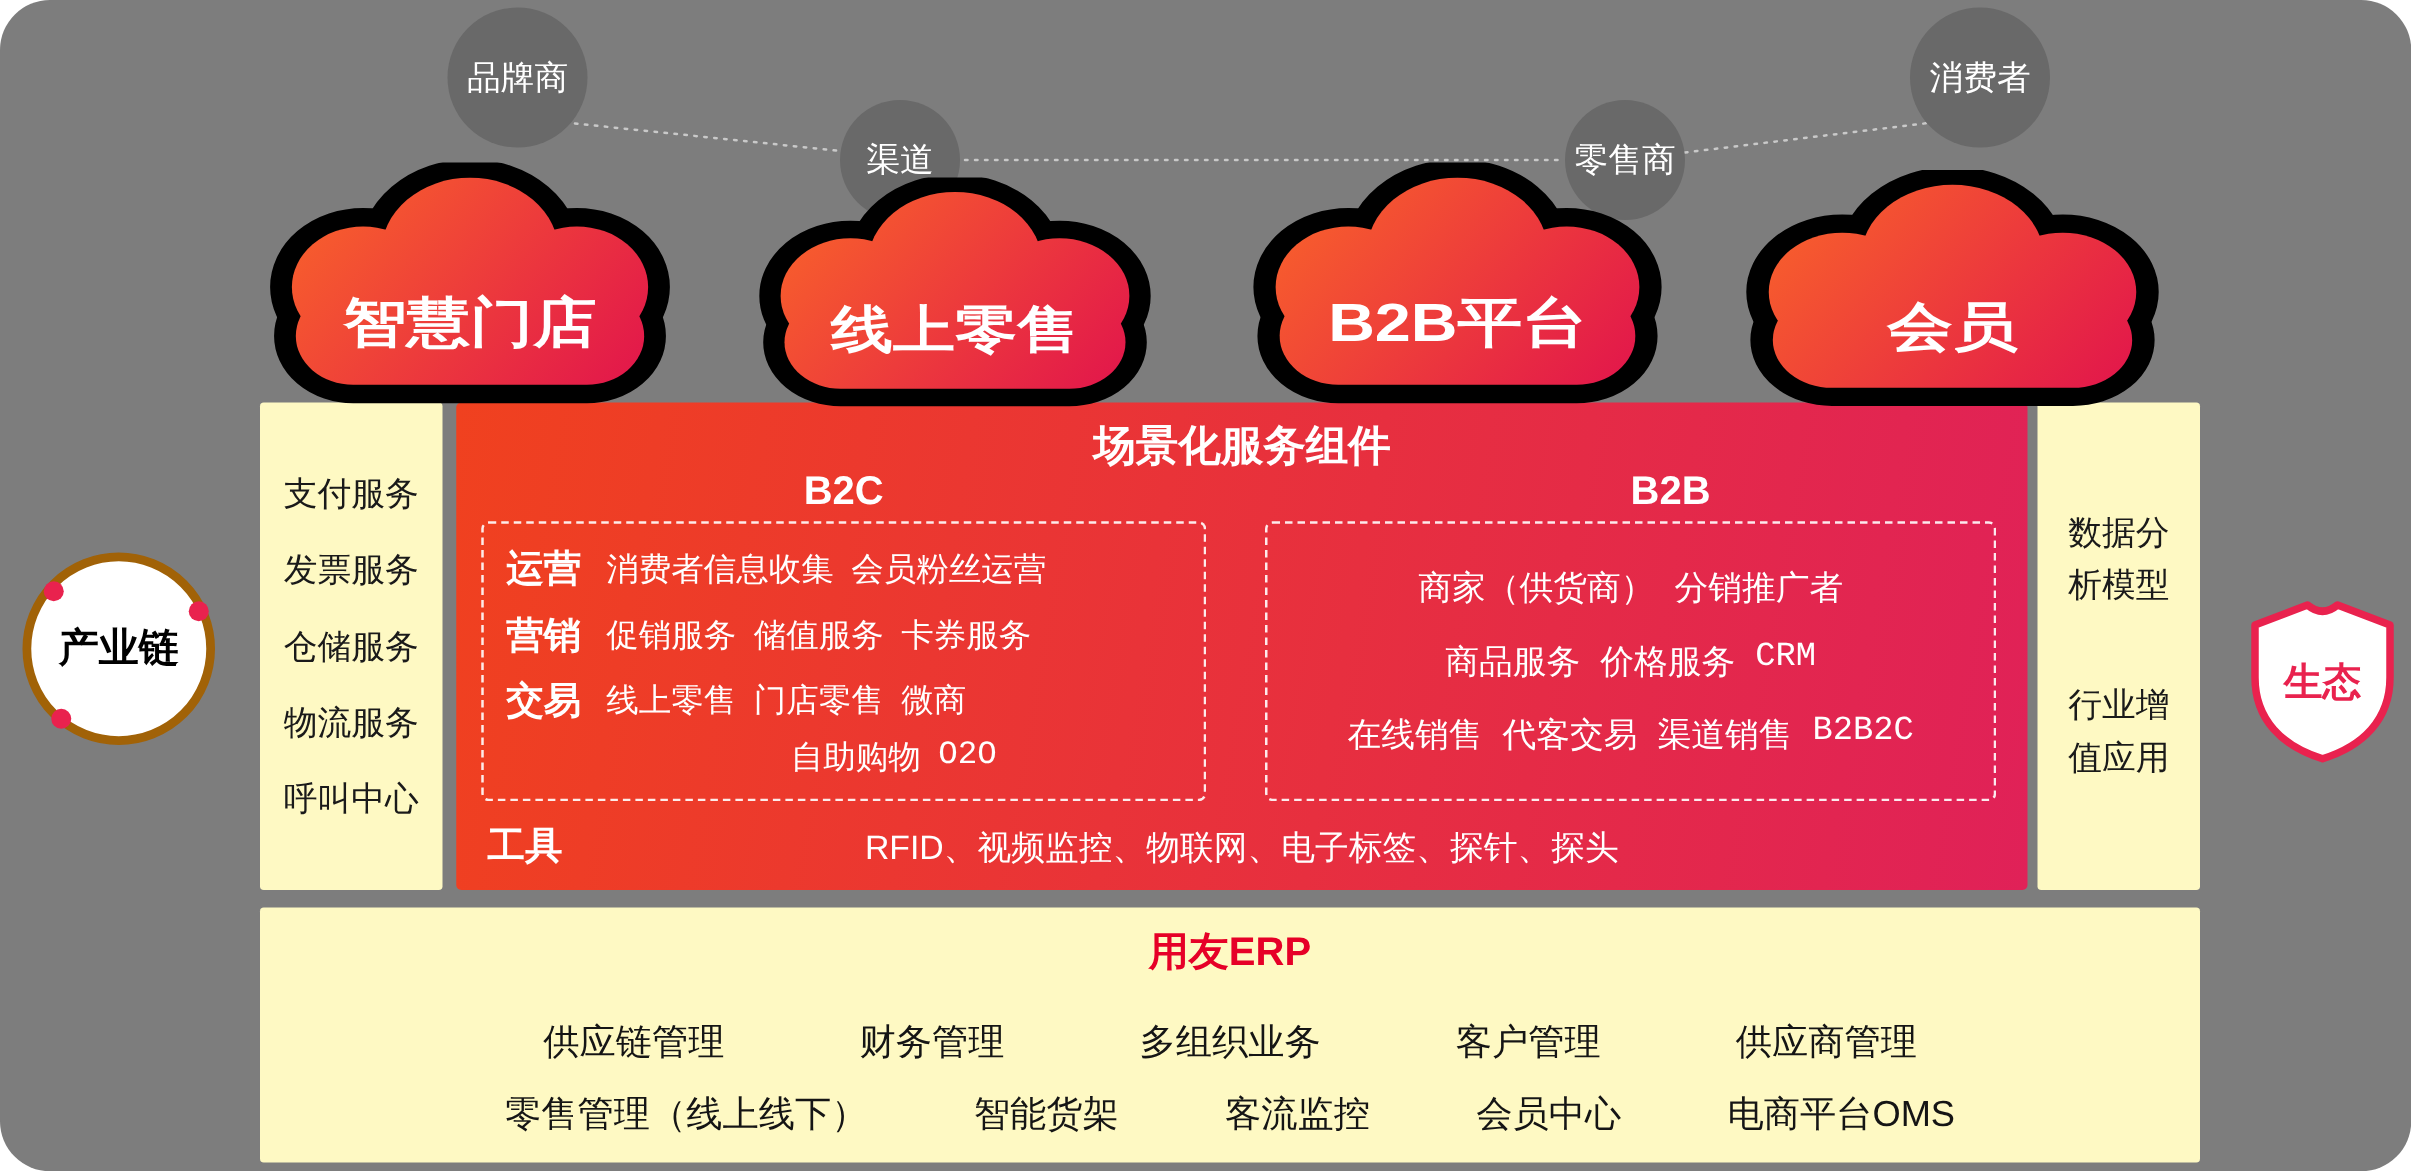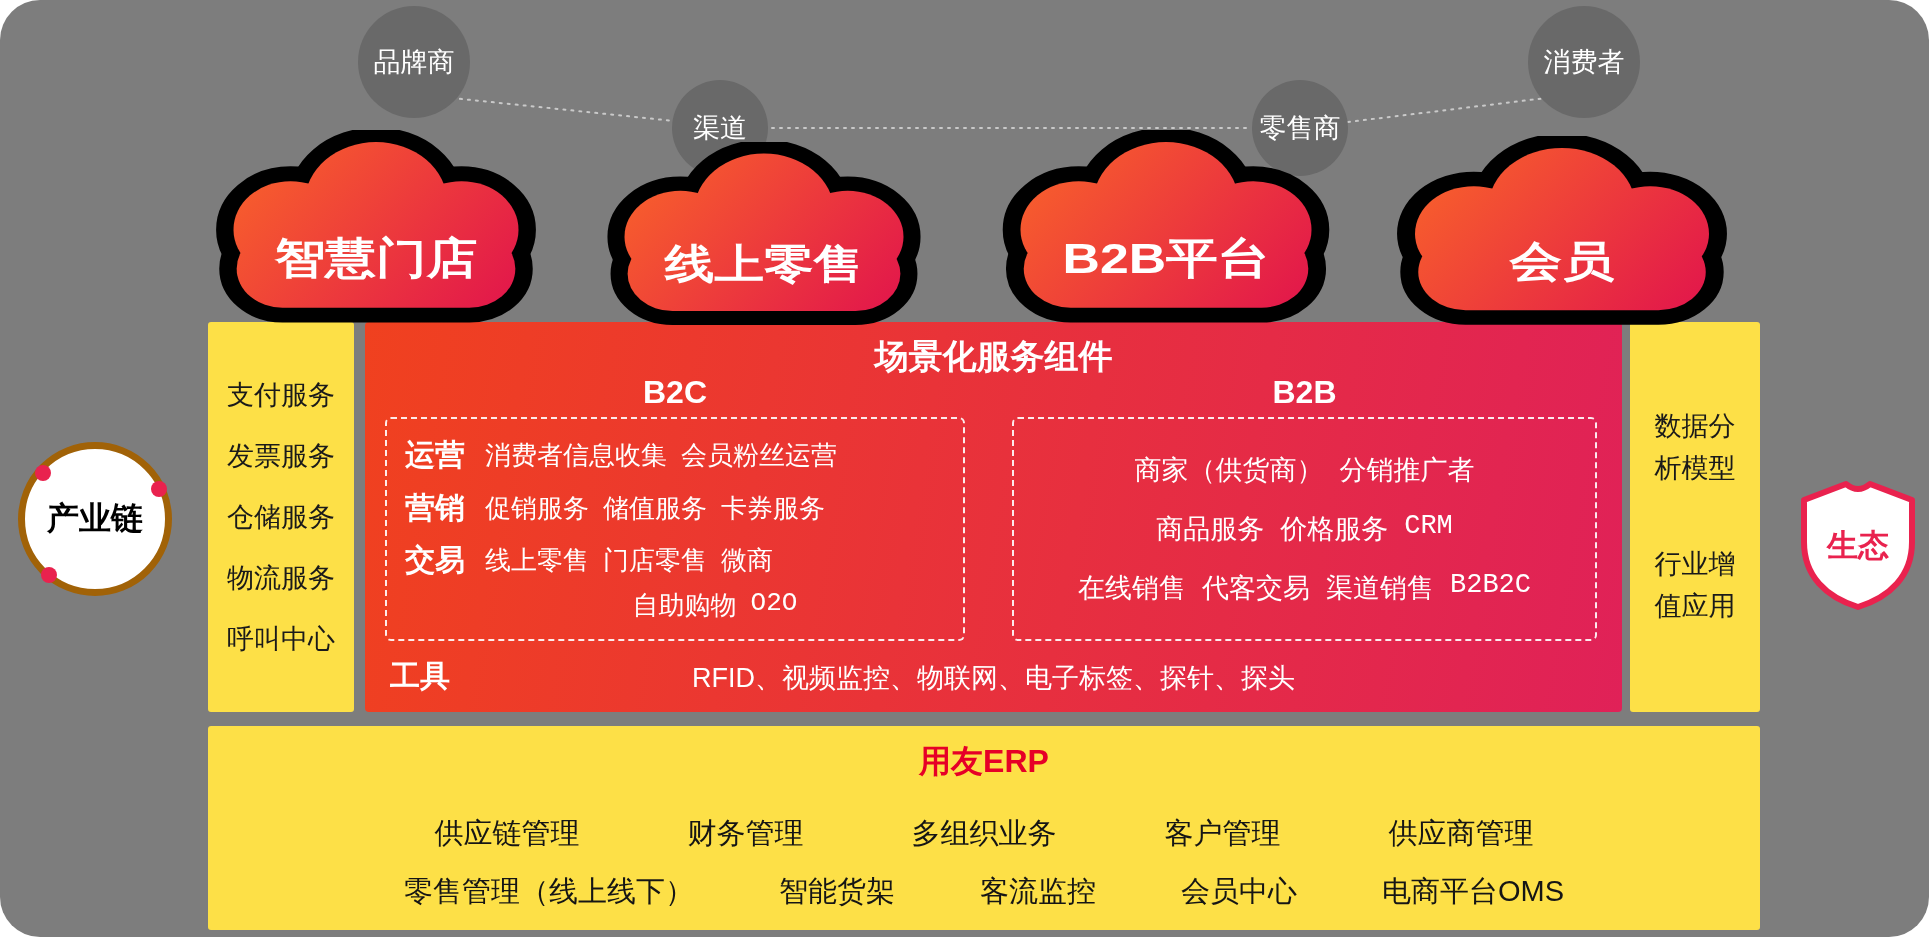--- a/index.html
+++ b/index.html
@@ -18,21 +18,21 @@
 
   
   .cloud { position:absolute; z-index:3; }
   .cloud text { font-family:"Liberation Sans", sans-serif; font-weight:bold; fill:#ffffff; }
   .cloud1 { left:186px;  top:130px; width:380px; height:202px; }
   .cloud2 { left:578px;  top:142px; width:372px; height:192px; }
   .cloud3 { left:972px;  top:130px; width:388px; height:202px; }
   .cloud4 { left:1366px; top:136px; width:392px; height:198px; }
 
   
-  .panel { position:absolute; background:#fde047; z-index:2; }
+  .panel { position:absolute; background:#fef9c3; z-index:2; }
   .left-panel  { left:208px; top:322px; width:146px; height:390px;
                  display:flex; flex-direction:column; justify-content:space-evenly;
                  align-items:center; padding:30px 0; font-size:27px; color:#1a1a1a; border-radius:3px; }
   .right-panel { left:1630px; top:322px; width:130px; height:390px;
                  display:flex; flex-direction:column; justify-content:space-evenly;
                  align-items:center; padding:30px 0; font-size:27px; color:#1a1a1a; border-radius:3px; }
   .right-panel .wrap3 { width:84px; text-align:center; line-height:1.55; }
 
   
   .chain-circle { position:absolute; left:18px; top:442px; width:154px; height:154px;
@@ -49,21 +49,21 @@
   .shield text { font-family:"Liberation Sans", sans-serif; font-weight:bold; fill:#e9224e; }
 
   
   .center-panel { position:absolute; left:365px; top:322px; width:1257px; height:390px;
                   background:linear-gradient(100deg, #f0411f 0%, #e02158 100%);
                   border-radius:4px; z-index:2; color:#fff; }
   .panel-title { position:absolute; top:12px; left:0; width:100%; text-align:center;
                  font-size:34px; font-weight:bold; color:#fff; }
   .sub-title { position:absolute; top:52px; text-align:center; font-size:32px; font-weight:bold; color:#fff; }
   .b2c-title { left:20px;  width:580px; }
-  .b2b-title { left:647px; width:585px;text-align:center; }
+  .b2b-title { left:679px; width:585px;text-align:center; }
 
   .dashed-box { position:absolute; border:2px dashed rgba(255,255,255,0.9); border-radius:6px;
                 display:flex; flex-direction:column;font-family:Liberation Mono, monospace; }
   .b2c-box { left:20px;  top:95px; width:580px; height:224px; justify-content:space-between; padding:16px 18px; }
   .b2b-box { left:647px; top:95px; width:585px; height:224px; justify-content:space-evenly; padding:10px 14px; }
 
   .svc-row { display:flex; align-items:flex-start; }
   .svc-label { width:80px; flex:none; font-size:30px; font-weight:bold; }
   .svc-items { display:flex; gap:14px; font-size:26px; padding-top:3px; }
   .svc-col { display:flex; flex-direction:column; flex:1; }

